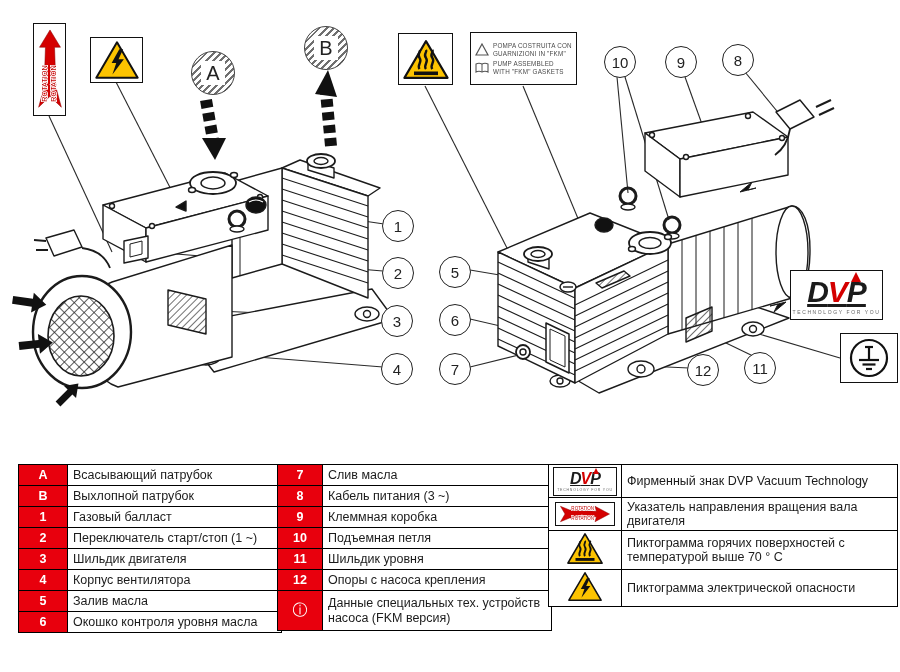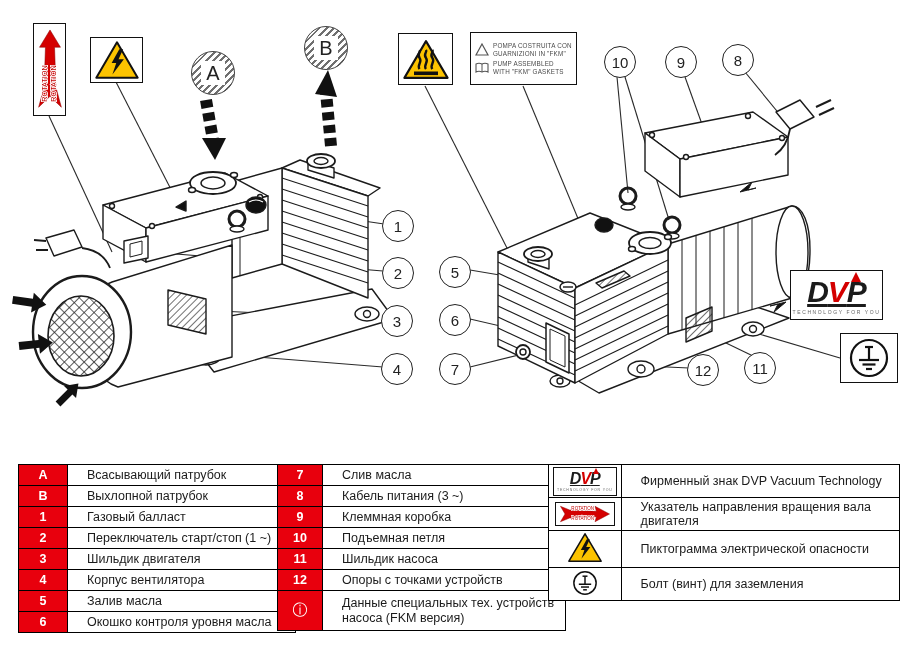--- a/index.html
+++ b/index.html
@@ -34,21 +34,21 @@
   .dvp-lg .dvp-tag{font-size:5px;margin-top:2px;}
   .dvp-sm{width:62px;height:27px;border:1px solid #111;background:#fff;display:flex;
           flex-direction:column;align-items:center;justify-content:center;}
   .dvp-sm .dvp-word{font-size:16px;}
   .dvp-sm .dvp-tri{left:23px;top:-3px;border-left-width:3px;border-right-width:3px;border-bottom-width:6px;}
   .dvp-sm .dvp-tag{font-size:3.5px;letter-spacing:.8px;margin-top:1px;}
   
   table.legend{position:absolute;border-collapse:collapse;background:#fff;z-index:6;}
   table.legend td{border:1.3px solid #000;font-size:12.5px;vertical-align:middle;}
   td.key{background:#e8000d;color:#fff;font-weight:bold;text-align:center;font-size:13px;}
-  td.val{padding:1px 4px 1px 19px;line-height:1.15;}
+  td.val{padding:1px 4px 1px 5px;line-height:1.15;}
   .t1 td.key{width:46px;} .t1 tr{height:21px;} .t1 td.val{width:204px;}
   .t2 td.key{width:42px;} .t2 tr{height:21px;} .t2 td.val{width:219px;}
   .t3 td{height:30px;} .t3 td.ikey{width:70px;background:#fff;text-align:center;}
   .t3 td.val{width:266px;}
   .icn{display:inline-flex;align-items:center;justify-content:center;}
   .rot-leg{width:58px;height:22px;border:1px solid #111;display:inline-flex;align-items:center;justify-content:center;}
 </style>
 </head>
 <body>
 
@@ -393,25 +393,25 @@
     <tr>
           <td class="key">9</td>
           <td class="val">Клеммная коробка</td>
         </tr>
     <tr>
           <td class="key">10</td>
           <td class="val">Подъемная петля</td>
         </tr>
     <tr>
           <td class="key">11</td>
-          <td class="val">Шильдик насоса</td>
+          <td class="val">Шильдик уровня</td>
         </tr>
     <tr>
           <td class="key">12</td>
-          <td class="val">Опоры с точками устройств</td>
+          <td class="val">Опоры с насоса крепления</td>
         </tr>
     <tr style="height:40px;">
           <td class="key" style="font-weight:normal;font-size:15px;">ⓘ</td>
           <td class="val">Данные специальных тех. устройств насоса (FKM версия)</td>
         </tr>
   </tbody>
     </table>
 
   <table class="legend t3" style="left:548px;top:464px;">
     <tbody>
@@ -431,38 +431,37 @@
             <path d="M56,11 L40,2.5 L41.5,8 L12,6.5 L2,2.5 L7,11 L2,19.5 L12,15.5 L41.5,14 L40,19.5 Z" fill="#d40000" stroke="#8c0000" stroke-width="0.5"></path>
             <text x="14" y="7" font-size="5" fill="#c00000" stroke="#fff" stroke-width="1.4" paint-order="stroke" font-family="Liberation Sans, sans-serif">ROTATION</text>
             <text x="14" y="18" font-size="5" fill="#c00000" stroke="#fff" stroke-width="1.4" paint-order="stroke" font-family="Liberation Sans, sans-serif">ROTATION</text>
           </svg>
         </div>
       </td>
       <td class="val">Указатель направления вращения вала двигателя</td>
     </tr>
     <tr>
       <td class="ikey">
+        <svg class="icn" width="38" height="33" viewBox="0 0 60 52">
+          <path d="M30,3 L57,49 L3,49 Z" fill="#fcc300" stroke="#111" stroke-width="2.6" stroke-linejoin="round"></path>
+          <rect x="15" y="41" width="30" height="4.5" fill="#111"></rect>
+          <g stroke="#111" stroke-width="3" fill="none">
+            <path d="M22,38 C18,33 26,29 22,24 C18,19 24,17 22,14"></path>
+            <path d="M30,38 C26,33 34,29 30,24 C26,19 32,17 30,14"></path>
+            <path d="M38,38 C34,33 42,29 38,24 C34,19 40,17 38,14"></path>
+          </g>
+        </svg>
+      </td>
+      <td class="val">Пиктограмма горячих поверхностей с температурой выше 70 ° C</td>
+    </tr>
+    <tr>
+      <td class="ikey">
         <svg class="icn" width="36" height="31" viewBox="0 0 60 52">
           <path d="M30,3 L57,49 L3,49 Z" fill="#fcc300" stroke="#111" stroke-width="2.6" stroke-linejoin="round"></path>
           <path d="M33,12 L23,30 L29,30 L24,45 L39,25 L32,25 L38,12 Z" fill="#111"></path>
         </svg>
       </td>
       <td class="val">Пиктограмма электрической опасности</td>
     </tr>
-    <tr>
-      <td class="ikey">
-        <svg class="icn" width="26" height="26" viewBox="-21 -21 42 42">
-          <circle cx="0" cy="0" r="18" fill="none" stroke="#111" stroke-width="2.4"></circle>
-          <g stroke="#111" stroke-width="2.4">
-            <line x1="-4" y1="-11" x2="4" y2="-11"></line>
-            <line x1="0" y1="-11" x2="0" y2="2"></line>
-            <line x1="-10" y1="2" x2="10" y2="2"></line>
-            <line x1="-6.5" y1="6.5" x2="6.5" y2="6.5"></line>
-            <line x1="-3" y1="11" x2="3" y2="11"></line>
-          </g>
-        </svg>
-      </td>
-      <td class="val">Болт (винт) для заземления</td>
-    </tr>
   </tbody>
     </table>
 
 </div>
 
 </body></html>

